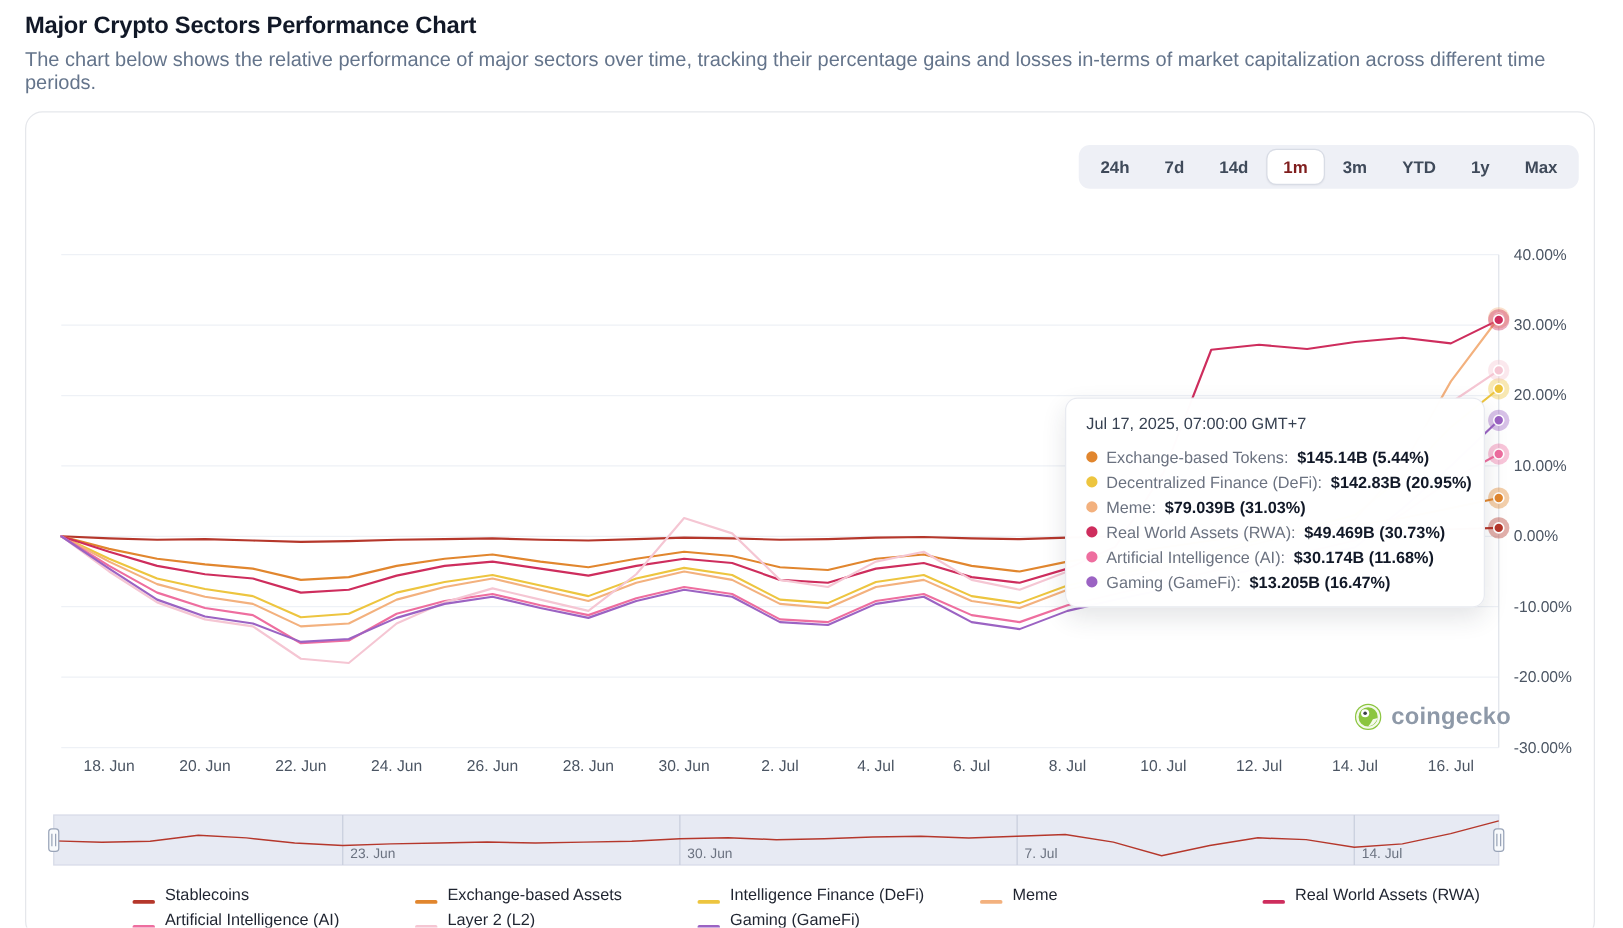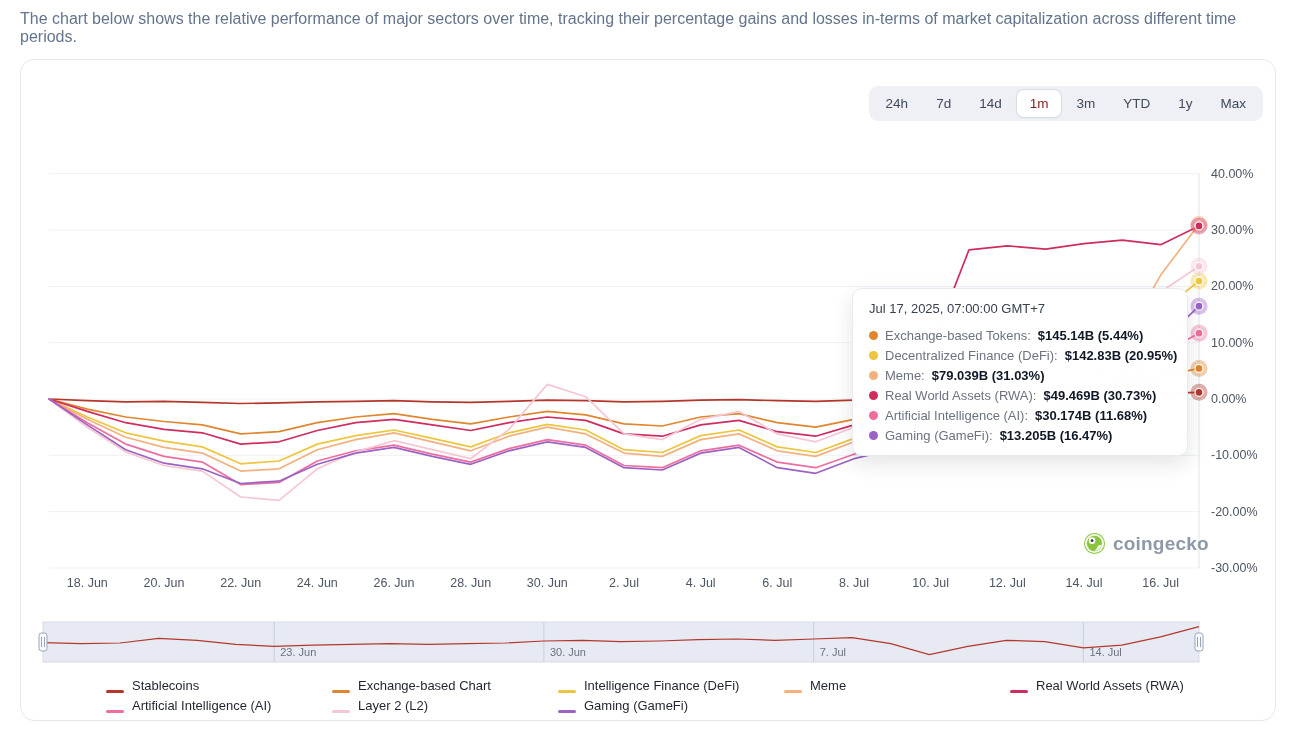--- a/index.html
+++ b/index.html
@@ -8,21 +8,21 @@
   .header { padding:10px 22px 0 20px; }
   .page-title { margin:0 0 8px 0; font-size:19px; font-weight:700; color:#111827; letter-spacing:-0.2px; }
   .page-subtitle { margin:0; font-size:16px; color:#64748b; }
   .card { position:relative; width:1256px; height:662px; margin:13px 20px 0 20px;
     border:1px solid #e5e7eb; border-radius:14px; background:#ffffff; overflow:hidden; }
 
   
   .range-selector { position:absolute; top:26px; right:12px; display:flex; gap:2px;
     background:#eef0f6; border-radius:9px; padding:4px; z-index:5; }
   .range-btn { border:none; background:transparent; font-family:inherit; font-size:13.5px;
-    font-weight:400; color:#3f4a5a; padding:6px 13px; border-radius:7px; cursor:pointer; }
+    font-weight:700; color:#3f4a5a; padding:6px 13px; border-radius:7px; cursor:pointer; }
   .range-btn.active { background:#ffffff; color:#7f1d1d;
     box-shadow:0 0 0 1px #d8dce5, 0 1px 2px rgba(15,23,42,.10); }
 
   
   .chart-svg { position:absolute; left:0; top:0; width:1256px; height:662px; }
   .chart-svg text { font-family:"Liberation Sans", sans-serif; }
   .ytick { fill:#4b5563; font-size:12.5px; }
   .xtick { fill:#4b5563; font-size:12.5px; }
   .navtick { fill:#6b7280; font-size:11px; }
 
@@ -44,20 +44,21 @@
   .legend { position:absolute; left:85px; top:618px; display:grid;
     grid-template-columns:repeat(5, 226px); row-gap:5px; z-index:4; }
   .legend-item { display:flex; align-items:flex-end; gap:8px; font-size:13px; font-weight:400;
     color:#1f2430; cursor:pointer; }
   .swatch { width:18px; height:3px; border-radius:2px; flex:0 0 auto; }
 </style>
 </head>
 <body>
 
 <div class="header">
+  <h1 class="page-title">Major Crypto Sectors Performance Chart</h1>
   <p class="page-subtitle">The chart below shows the relative performance of major sectors over time, tracking their percentage gains and losses in-terms of market capitalization across different time periods.</p>
 </div>
 
 <div class="card">
 
   <div class="range-selector">
       <button class="range-btn">24h</button>
       <button class="range-btn">7d</button>
       <button class="range-btn">14d</button>
       <button class="range-btn active">1m</button>
@@ -194,21 +195,21 @@
     <span class="wm-text">coingecko</span>
   </div>
 
   <div class="legend">
       <div class="legend-item">
         <span class="swatch" style="background:#b5372b"></span>
         <span>Stablecoins</span>
       </div>
       <div class="legend-item">
         <span class="swatch" style="background:#e1862e"></span>
-        <span>Exchange-based Chart</span>
+        <span>Exchange-based Assets</span>
       </div>
       <div class="legend-item">
         <span class="swatch" style="background:#edc53f"></span>
         <span>Intelligence Finance (DeFi)</span>
       </div>
       <div class="legend-item">
         <span class="swatch" style="background:#f3b17e"></span>
         <span>Meme</span>
       </div>
       <div class="legend-item">

